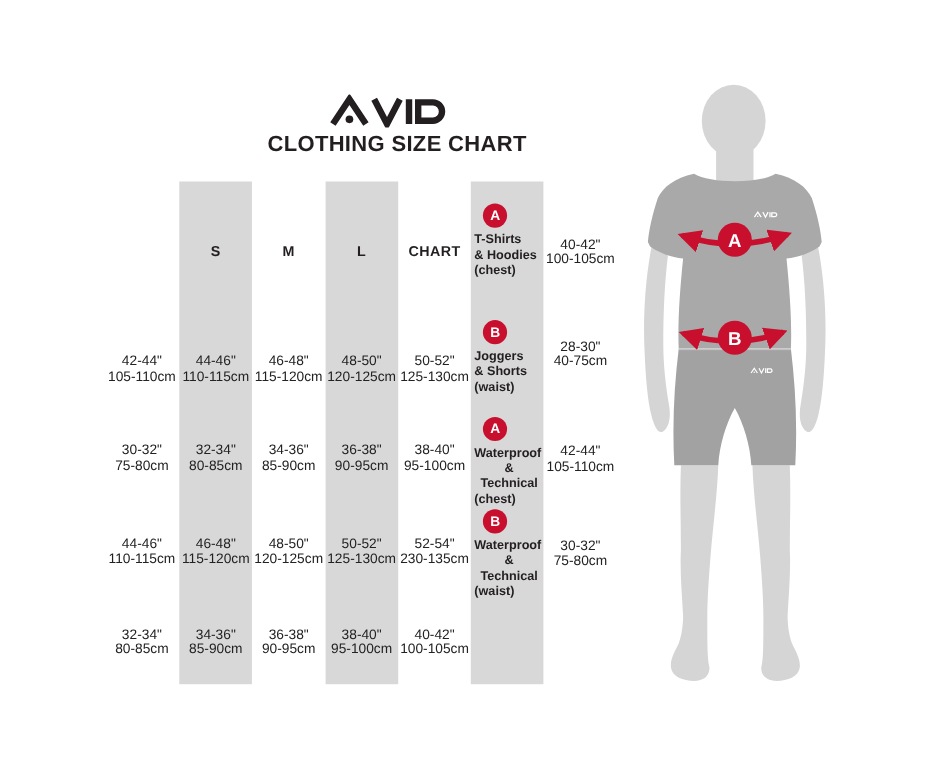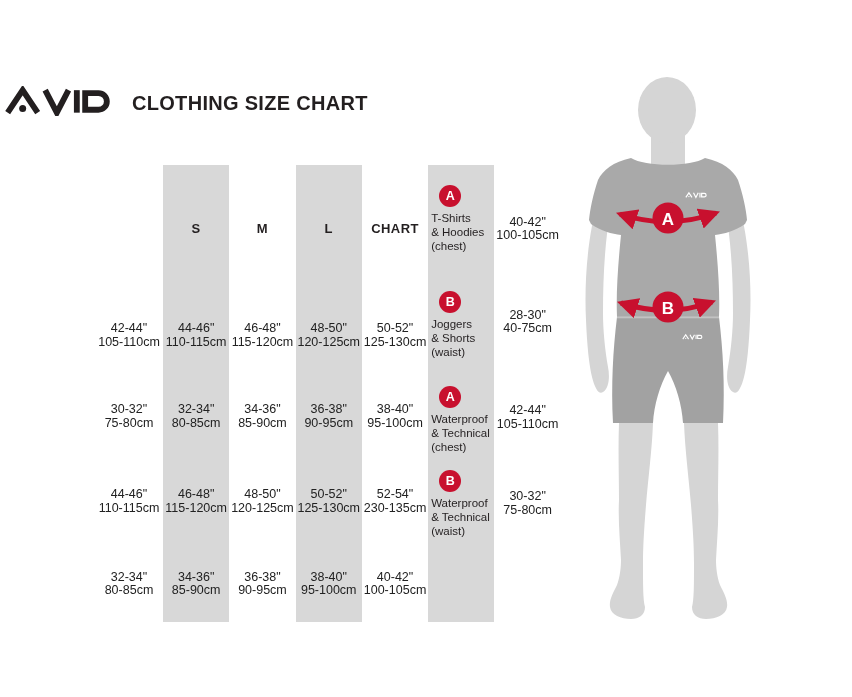--- a/index.html
+++ b/index.html
@@ -1,21 +1,21 @@
 <!DOCTYPE html>
 <html><head>
 <meta charset="utf-8">
 <style>
   html,body{margin:0;padding:0;background:#ffffff;}
   .canvas{
     position:relative;width:852px;height:697px;background:#ffffff;overflow:hidden;
     font-family:"Liberation Sans",sans-serif;color:#231f20;
   }
   
-  .header{position:absolute;left:0;top:86px;width:722px;display:flex;flex-direction:row;align-items:center;}
+  .header{position:absolute;left:0;top:86px;width:722px;display:flex;flex-direction:column;align-items:center;}
   .brand-logo{color:#231f20;margin-bottom:4px;}
   .page-title{font-size:20px;font-weight:bold;letter-spacing:.3px;color:#231f20;}
   
   .band{position:absolute;top:165px;height:457px;width:66.3px;background:#d8d8d8;}
   .band.b1{left:163px;} .band.b2{left:295.6px;} .band.b3{left:428.2px;}
   
   .size-table{
     position:absolute;left:95px;top:165px;width:466px;height:457px;
     display:grid;grid-template-columns:68px repeat(6,66.3px);
     grid-template-rows:107px 106px 83px 85px 76px;z-index:2;
@@ -23,21 +23,21 @@
   .cell{display:flex;flex-direction:column;align-items:center;justify-content:center;text-align:center;}
   .head{font-size:13px;font-weight:bold;letter-spacing:.4px;padding-top:20px;}
   .val{font-size:12.5px;line-height:13.5px;color:#222222;}
   .val.r1{padding-top:21px;} .val.r2{padding-bottom:6px;} .val.r3{padding-bottom:4px;}
   .rowlabel{align-items:flex-start;padding-left:3px;}
   .badge{
     width:22px;height:22px;border-radius:50%;background:#c8102e;color:#ffffff;
     font-size:12.5px;font-weight:bold;display:flex;align-items:center;justify-content:center;
     margin-left:8px;margin-bottom:4px;
   }
-  .lbl{font-size:11.5px;line-height:14px;font-weight:normal;color:#231f20;}
+  .lbl{font-size:11.5px;line-height:14px;font-weight:bold;color:#231f20;}
   
   .figure{position:absolute;left:565px;top:55px;z-index:1;}
   .fig-letter{font-family:"Liberation Sans",sans-serif;font-size:17px;font-weight:bold;fill:#ffffff;}
 </style>
 </head>
 <body>
 
 <div class="canvas">
 
   <div class="header">

